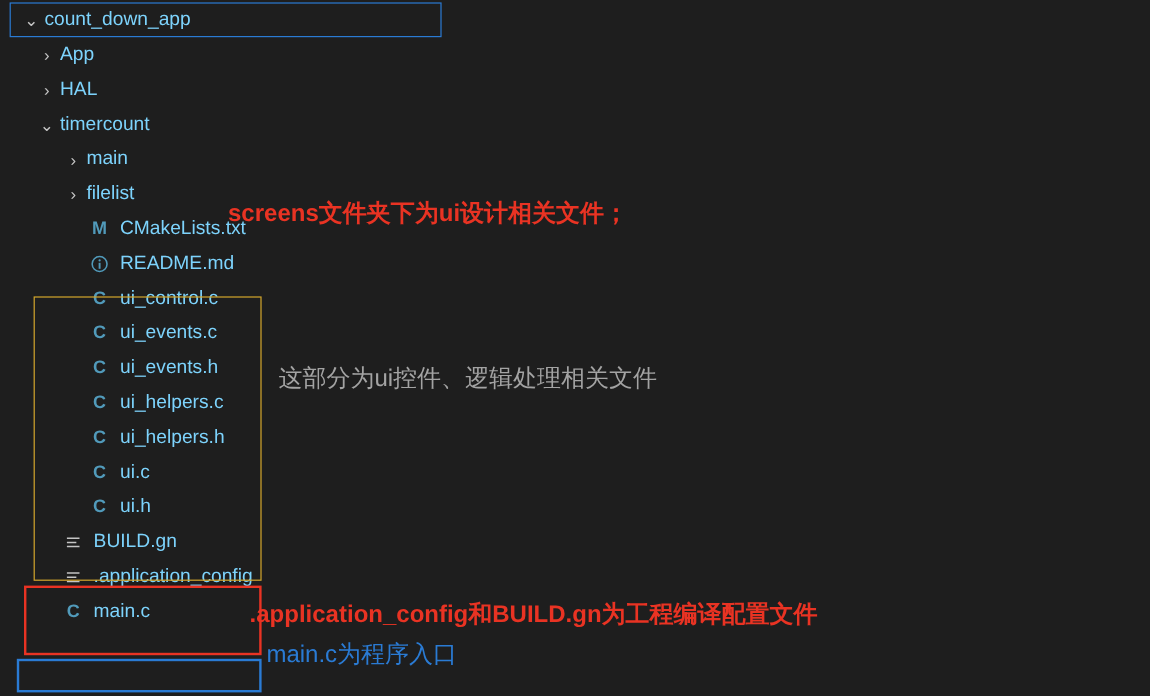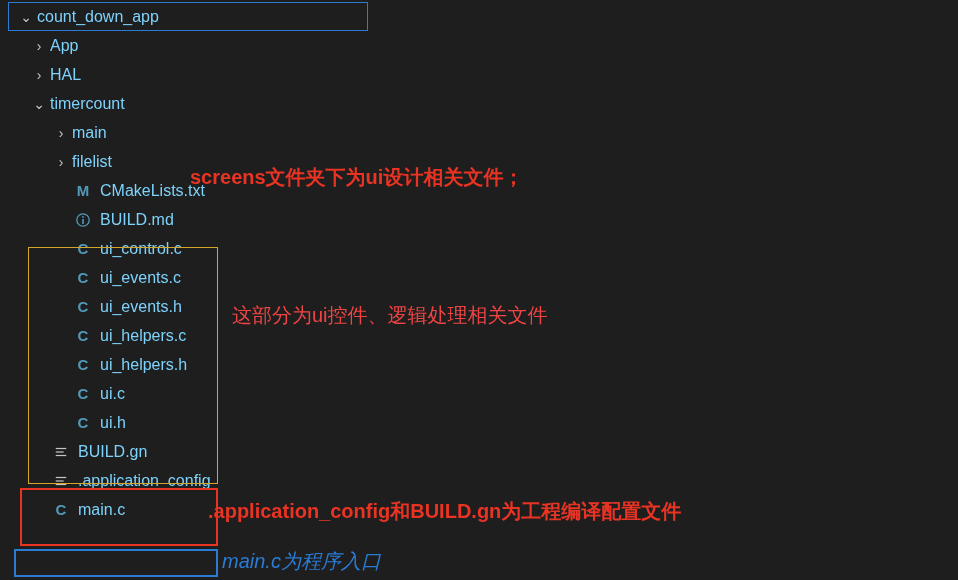--- a/index.html
+++ b/index.html
@@ -52,21 +52,21 @@
   .icon-m { color: #519aba; }
   .icon-info { color: #519aba; font-size: 15px; }
   .icon-lines { color: #c5c5c5; font-size: 14px; }
   .label { color: #7dd3fc; }
   .annotation {
     position: absolute;
     font-size: 20px;
     font-family: "Microsoft YaHei", sans-serif;
   }
   .ann-red { color: #e93323; font-weight: bold; }
-  .ann-yellow { color: #ef4444; }
+  .ann-yellow { color: #a3a3a3; }
   .ann-blue { color: #2a7bd4; }
   .box-yellow {
     position: absolute;
     border: 1.5px solid #d4a72c;
     pointer-events: none;
   }
   .box-red {
     position: absolute;
     border: 2px solid #e93323;
     pointer-events: none;
@@ -116,21 +116,21 @@
       </div>
       <div class="tree-row indent-2">
         <span class="chevron"></span>
         <span class="icon icon-info">
           <svg width="16" height="16" viewBox="0 0 16 16">
             <circle cx="8" cy="8" r="6.2" fill="none" stroke="#519aba" stroke-width="1.3"></circle>
             <circle cx="8" cy="5" r="0.9" fill="#519aba"></circle>
             <rect x="7.2" y="7" width="1.6" height="5" fill="#519aba"></rect>
           </svg>
         </span>
-        <span class="label">BUILD.md</span>
+        <span class="label">README.md</span>
       </div>
       <div class="tree-row indent-2">
         <span class="chevron"></span>
         <span class="icon icon-c">C</span>
         <span class="label">ui_control.c</span>
       </div>
       <div class="tree-row indent-2">
         <span class="chevron"></span>
         <span class="icon icon-c">C</span>
         <span class="label">ui_events.c</span>
@@ -197,15 +197,15 @@
 
 <div class="annotation ann-red" style="left:190px; top:164px;">
   <span>screens文件夹下为ui设计相关文件；</span>
 </div>
 <div class="annotation ann-yellow" style="left:232px; top:302px;">
   <span>这部分为ui控件、逻辑处理相关文件</span>
 </div>
 <div class="annotation ann-red" style="left:208px; top:498px;">
   <span>.application_config和BUILD.gn为工程编译配置文件</span>
 </div>
-<div class="annotation ann-blue" style="left:222px; top:548px;font-style:italic;">
+<div class="annotation ann-blue" style="left:222px; top:532px;">
   <span>main.c为程序入口</span>
 </div>
 
 </body></html>

